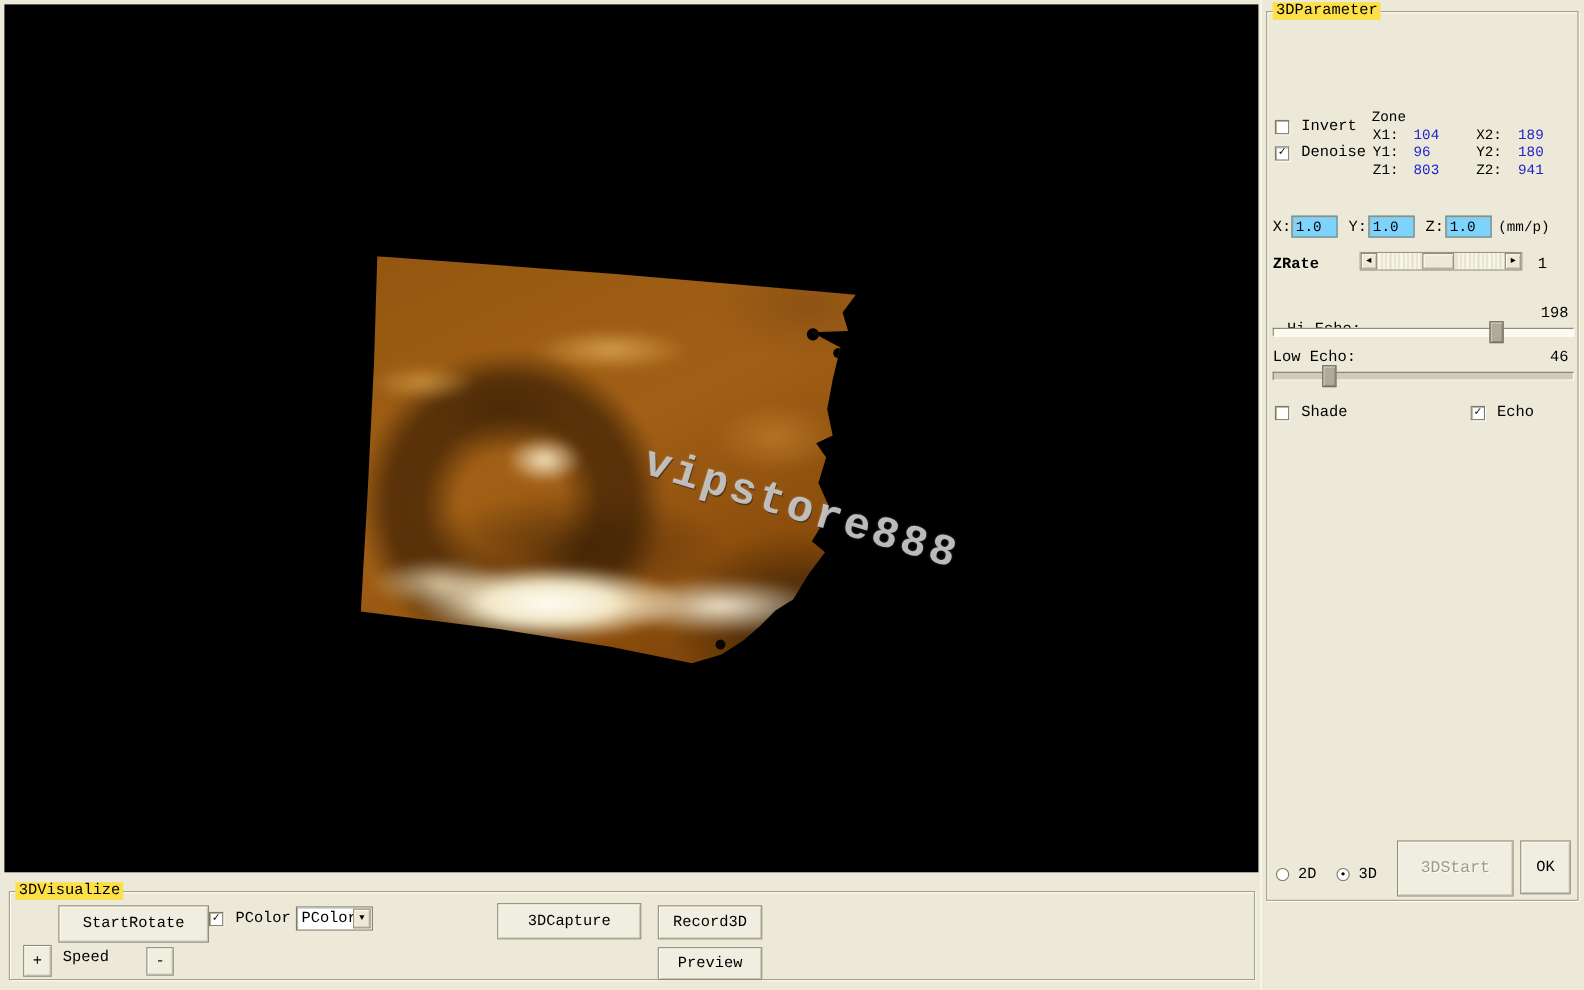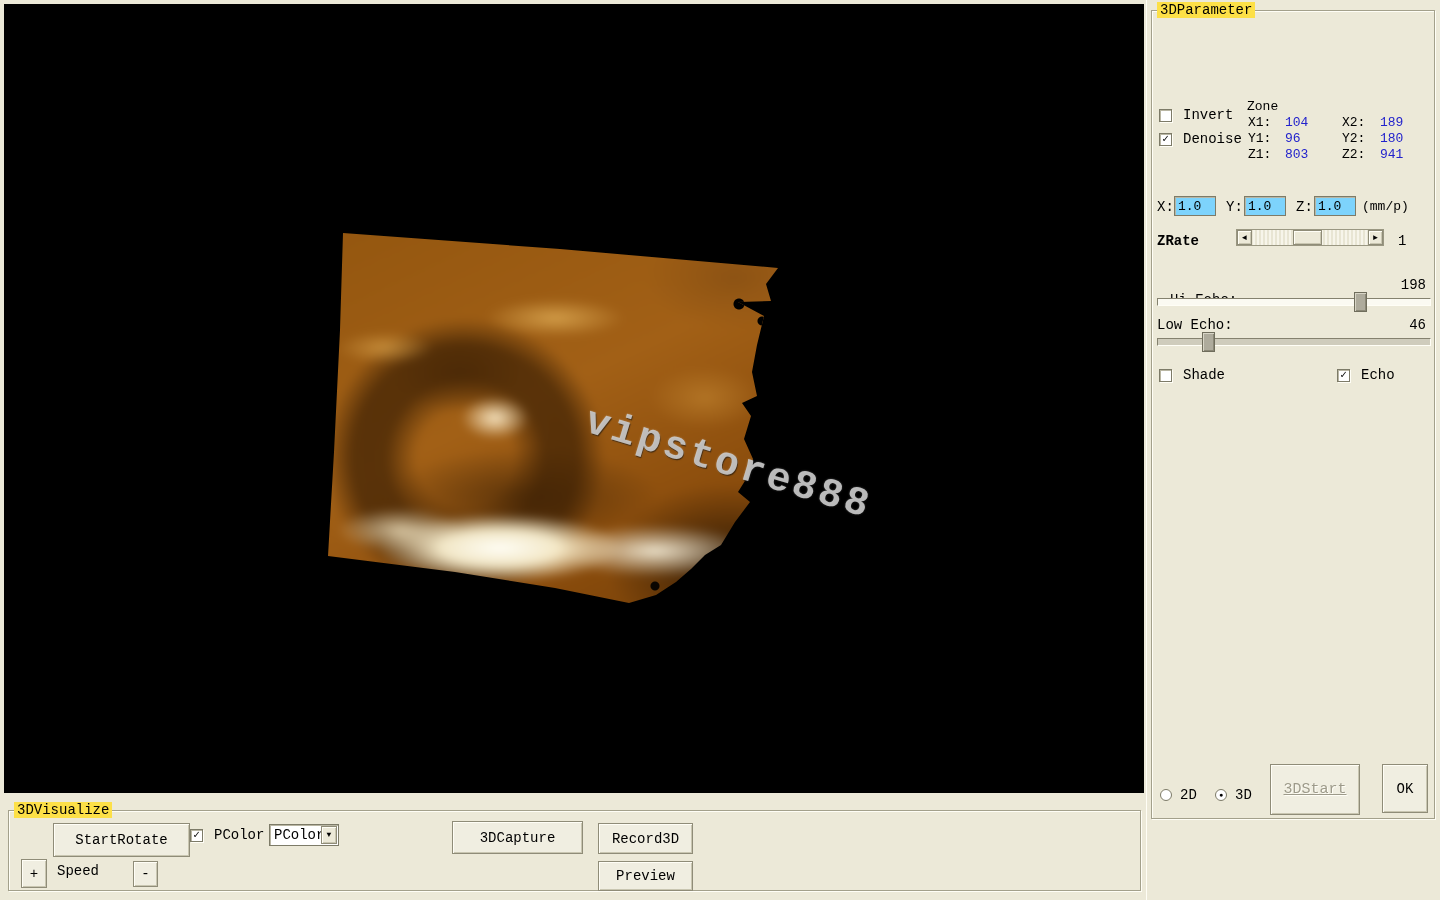--- a/index.html
+++ b/index.html
@@ -143,21 +143,21 @@
 
       <div class="checkbox" style="left:7px; top:358px;"></div>
       <div class="lbl" style="left:31px; top:356px;">Shade</div>
       <div class="checkbox" style="left:185px; top:358px;">✓</div>
       <div class="lbl" style="left:209px; top:356px;">Echo</div>
 
       <div class="radio" style="left:8px; top:778px;"></div>
       <div class="lbl" style="left:28px; top:776px;">2D</div>
       <div class="radio" style="left:63px; top:778px;">●</div>
       <div class="lbl" style="left:83px; top:776px;">3D</div>
-      <div class="btn3d disabled" style="left:118px; top:753px; width:90px; height:51px; font-size:15px;text-decoration:underline;">3DStart</div>
+      <div class="btn3d disabled" style="left:118px; top:753px; width:106px; height:51px; font-size:15px;">3DStart</div>
       <div class="btn3d" style="left:218px; top:753px; width:46px; height:49px;margin-left:12px;">OK</div>
     </div>
   </div>
 
   <div class="groupbox vis-group">
     <div class="legend">3DVisualize</div>
 
     <div class="btn3d" style="left:12px; top:12px; width:137px; height:34px;margin-left:32px;">StartRotate</div>
 
     <div class="checkbox" style="left:181px; top:18px;">✓</div>

